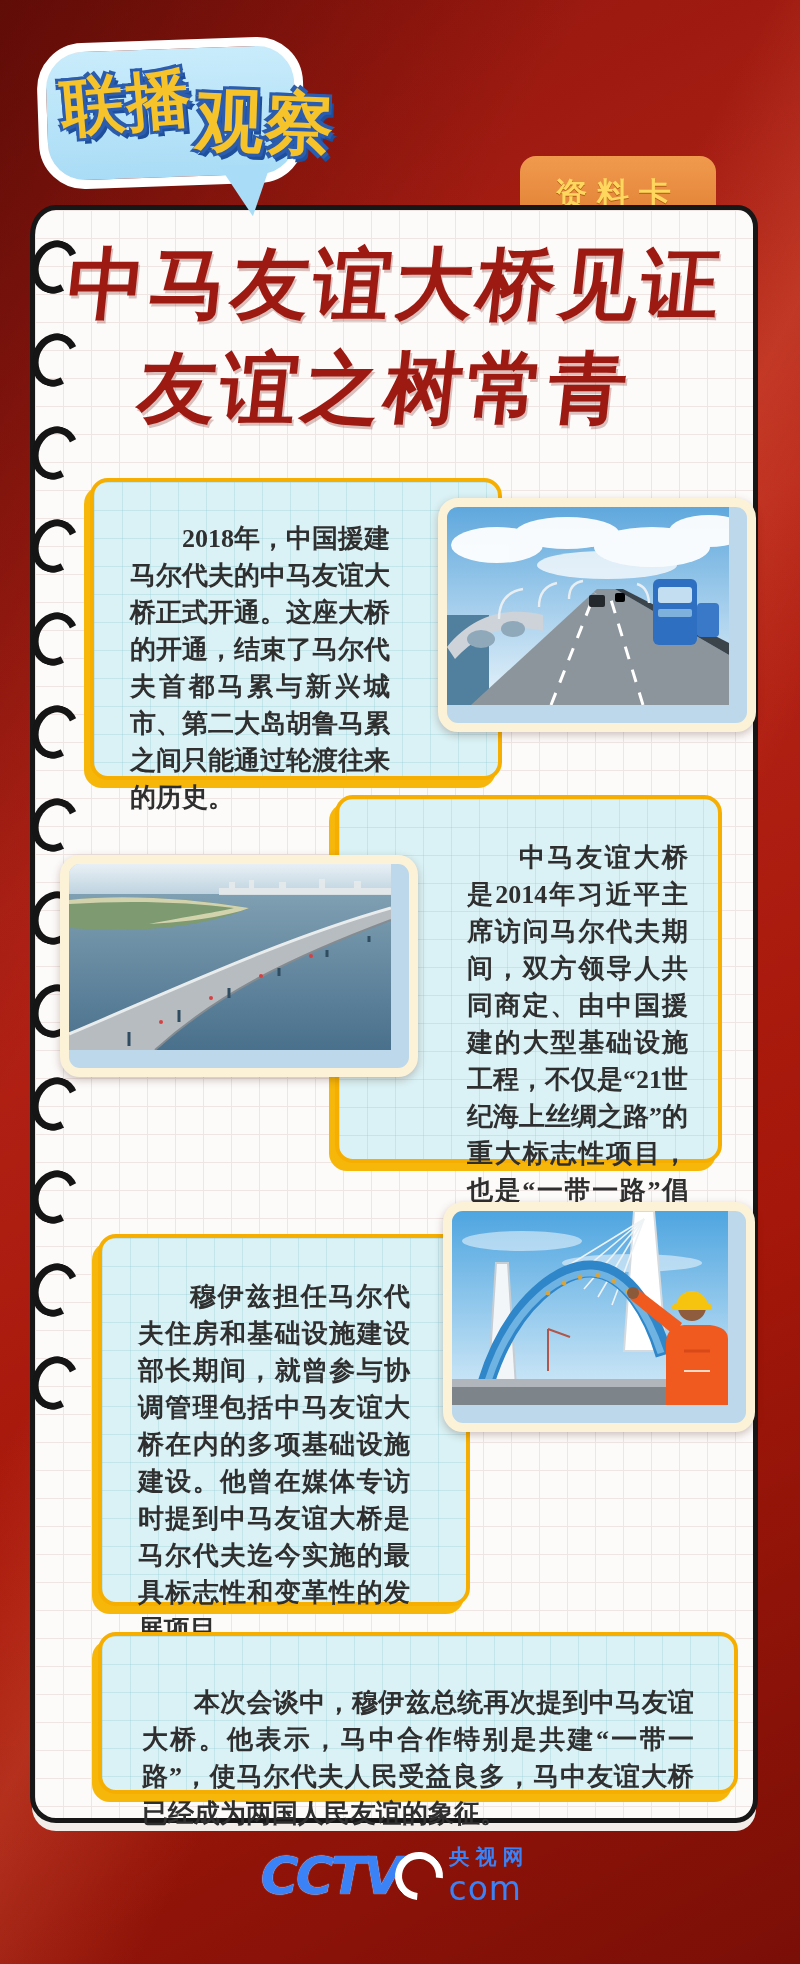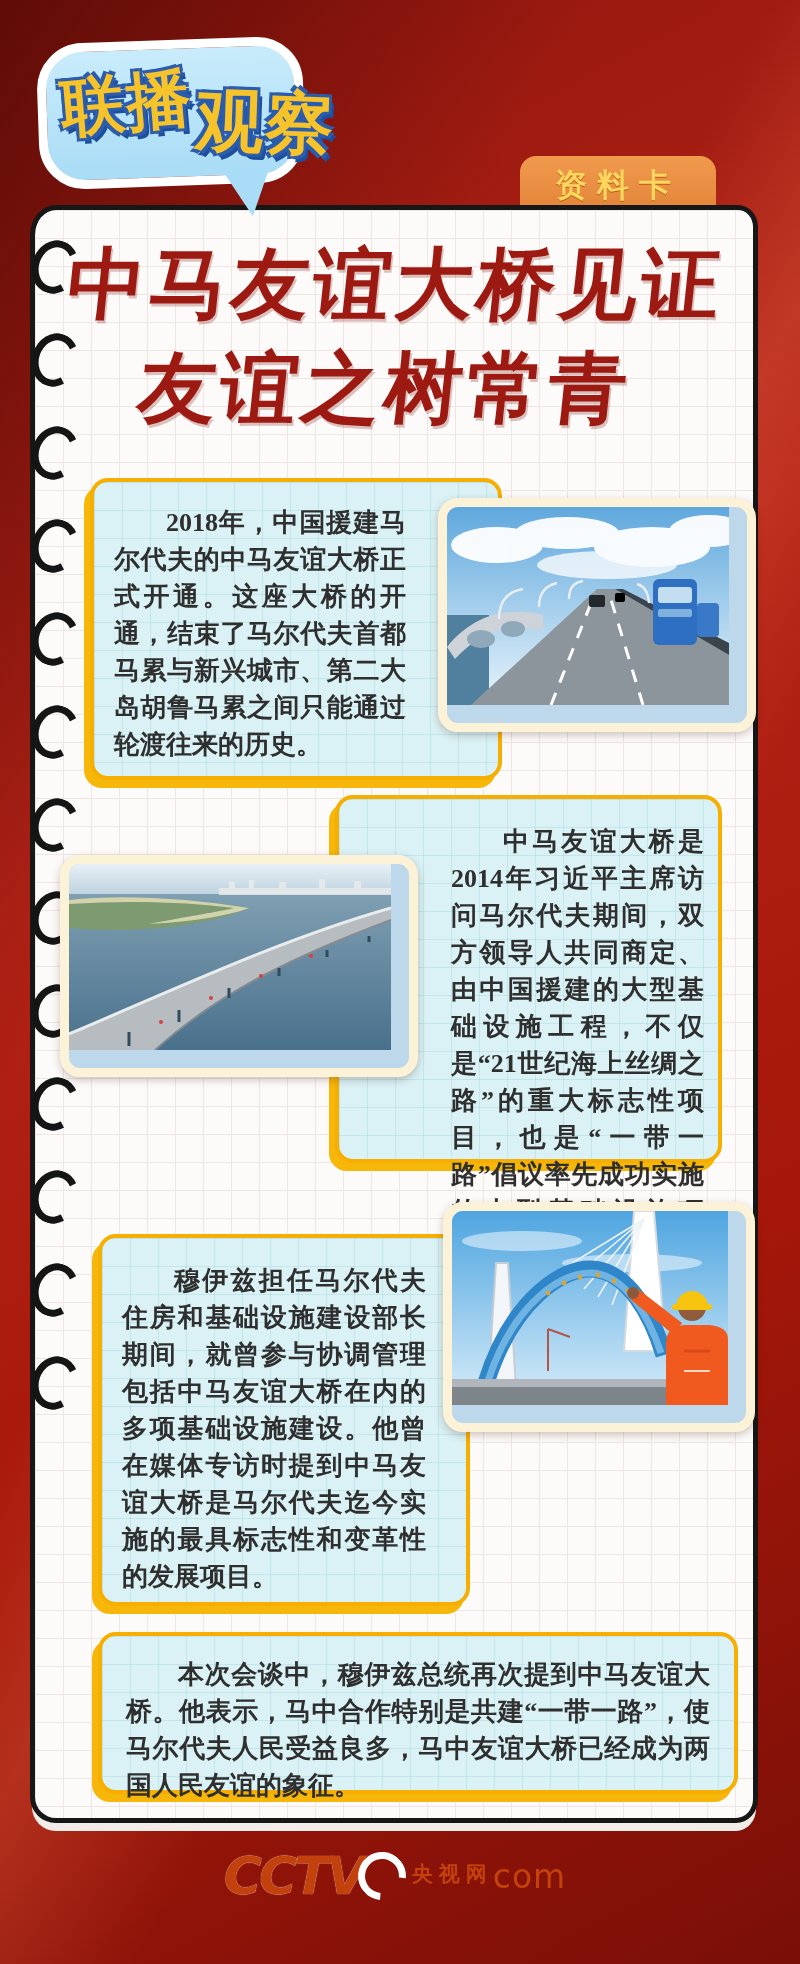--- a/index.html
+++ b/index.html
@@ -31,21 +31,21 @@
   .bubble .p1,.bubble .p2{
     display:inline-block;font-size:64px;color:#f6c32b;letter-spacing:2px;
     text-shadow:-3px -3px 0 #2b5cad,3px -3px 0 #2b5cad,-3px 3px 0 #2b5cad,3px 3px 0 #2b5cad,5px 6px 0 #1d4f9c;
   }
   .bubble .p1{transform:rotate(-3deg);}
   .bubble .p2{transform:translate(2px,26px) rotate(4deg);font-size:68px;}
   
   .tab{
     position:absolute;left:520px;top:156px;width:196px;height:70px;z-index:1;
     background:linear-gradient(180deg,#f09a4e,#e07f33);
-    border-radius:16px;display:flex;align-items:flex-start;justify-content:center;
+    border-radius:16px;display:flex;align-items:center;justify-content:center;
   }
   .tab span{
     margin-top:8px;font-size:32px;font-weight:bold;color:#ffd75e;letter-spacing:10px;
     text-shadow:0 1px 0 #b35c15;
   }
   
   .card{
     position:absolute;left:30px;top:205px;width:718px;height:1608px;z-index:2;
     background-color:#fdfbfa;
     background-image:
@@ -76,54 +76,54 @@
     position:absolute;z-index:3;box-sizing:border-box;
     background-color:#daf2f5;
     background-image:
       linear-gradient(rgba(150,205,215,.35) 1px, transparent 1px),
       linear-gradient(90deg,rgba(150,205,215,.35) 1px, transparent 1px);
     background-size:28px 28px;
     border:4px solid #f6af00;border-radius:18px;
     box-shadow:-6px 8px 0 #f6b70a;
   }
   .ibox p{
-    margin:0;text-indent:2em;text-align:justify;
+    margin:16px;text-indent:2em;text-align:justify;
     color:#2f2f2f;font-size:26px;line-height:37px;font-weight:bold;
   }
   #box1{left:90px;top:478px;width:412px;height:302px;padding:22px 92px 16px 20px;}
   #box2{left:335px;top:795px;width:387px;height:368px;padding:24px 14px 16px 112px;}
   #box3{left:98px;top:1234px;width:372px;height:372px;padding:24px 40px 16px 20px;}
-  #box4{left:98px;top:1632px;width:640px;height:162px;padding:20px 24px 14px 24px;}
+  #box4{left:98px;top:1632px;width:640px;height:162px;padding:32px 24px 14px 24px;}
   
   .photo{
     position:absolute;z-index:5;overflow:hidden;
     border:9px solid #fbf2d8;border-radius:20px;
     box-shadow:0 3px 8px rgba(60,20,10,.25);
     background:#bcd8ea;
   }
   #photo1{left:438px;top:498px;width:300px;height:216px;}
   #photo2{left:60px;top:855px;width:340px;height:204px;}
   #photo3{left:443px;top:1202px;width:294px;height:212px;}
   .photo svg{display:block;}
   
   .footer{
     position:absolute;left:0;top:1846px;width:790px;z-index:3;
-    display:flex;align-items:center;justify-content:center;color:#c2410c;
+    display:flex;align-items:center;justify-content:center;color:#3b82f6;
     font-family:"DejaVu Sans","Liberation Sans",sans-serif;
   }
   .cctv{
     font-size:52px;font-weight:900;font-style:italic;letter-spacing:-3px;
     text-shadow:0 0 1px #fff;
   }
   .cctv-ring{
     width:34px;height:34px;border:7px solid #fff;border-radius:50%;
     border-bottom-color:transparent;transform:rotate(-40deg);
     margin:0 4px 0 -6px;
   }
-  .cctv-col{display:flex;flex-direction:row;line-height:1;margin-left:2px;align-items:center;}
+  .cctv-col{display:flex;flex-direction:column;line-height:1;margin-left:2px;}
   .cctv-site{font-size:21px;letter-spacing:6px;font-weight:bold;margin-bottom:4px;}
   .cctv-com{font-size:33px;font-weight:normal;letter-spacing:1px;}
 </style>
 </head>
 <body>
 
 <div class="bubble">
   <div class="txt">
     <span class="p1">联播</span><span class="p2">观察</span>
   </div>

